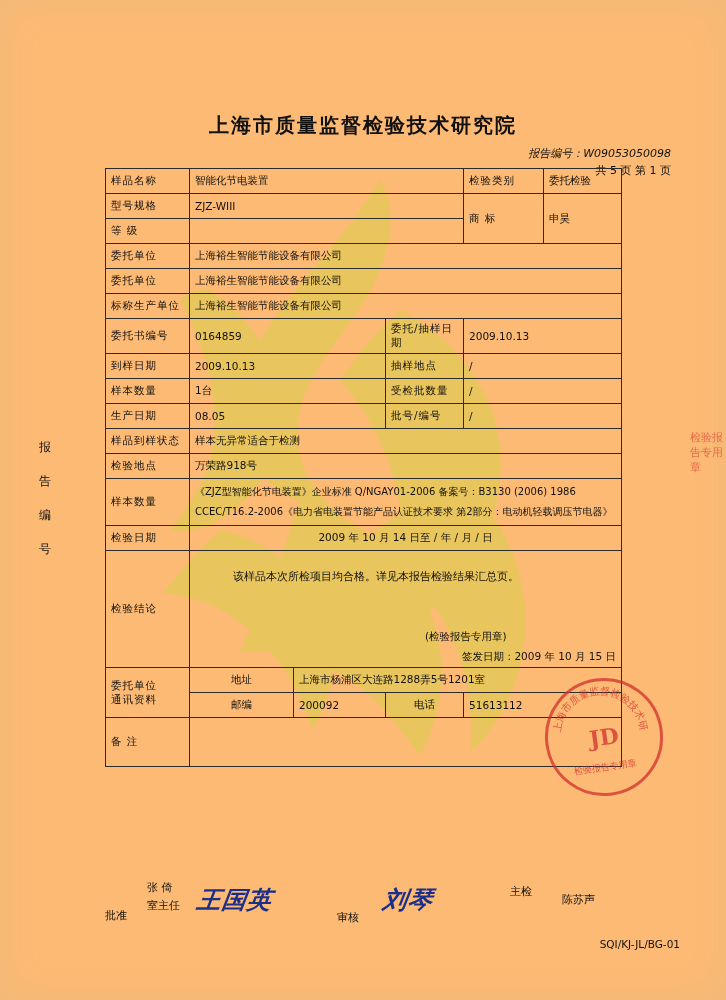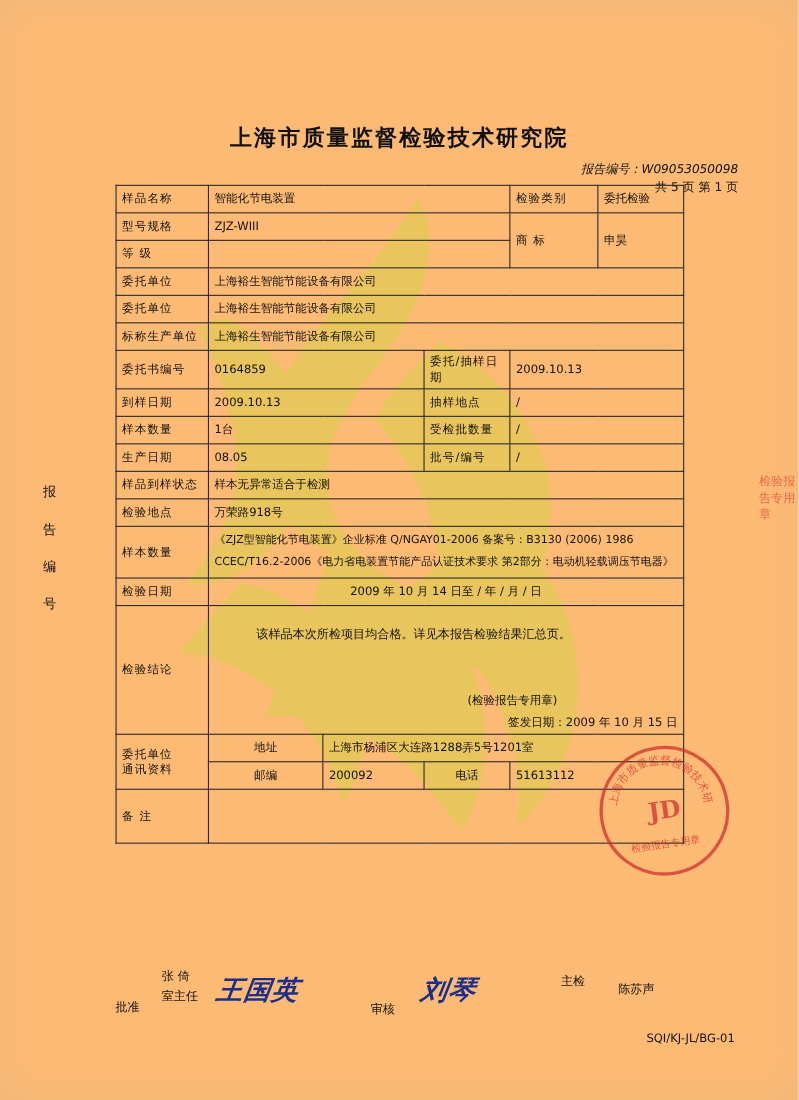--- a/index.html
+++ b/index.html
@@ -89,21 +89,21 @@
     color:#1b2f8a;
     font-weight:700;
     font-style:italic;
     position:absolute;
     letter-spacing:1px;
     transform:skewX(-8deg);
   }
   .hand1{left:92px;top:4px;font-size:24px;}
   .hand2{left:278px;top:4px;font-size:24px;}
   .footer-code{
-    position:absolute;right:58px;top:938px;
+    position:absolute;right:46px;top:938px;
     font-size:10.5px;color:#111;
     font-family:"DejaVu Sans","Liberation Sans",sans-serif;
   }
   
   .yellow-blob{
     position:absolute;
     pointer-events:none;
     opacity:.62;
   }
   .red-seal{

